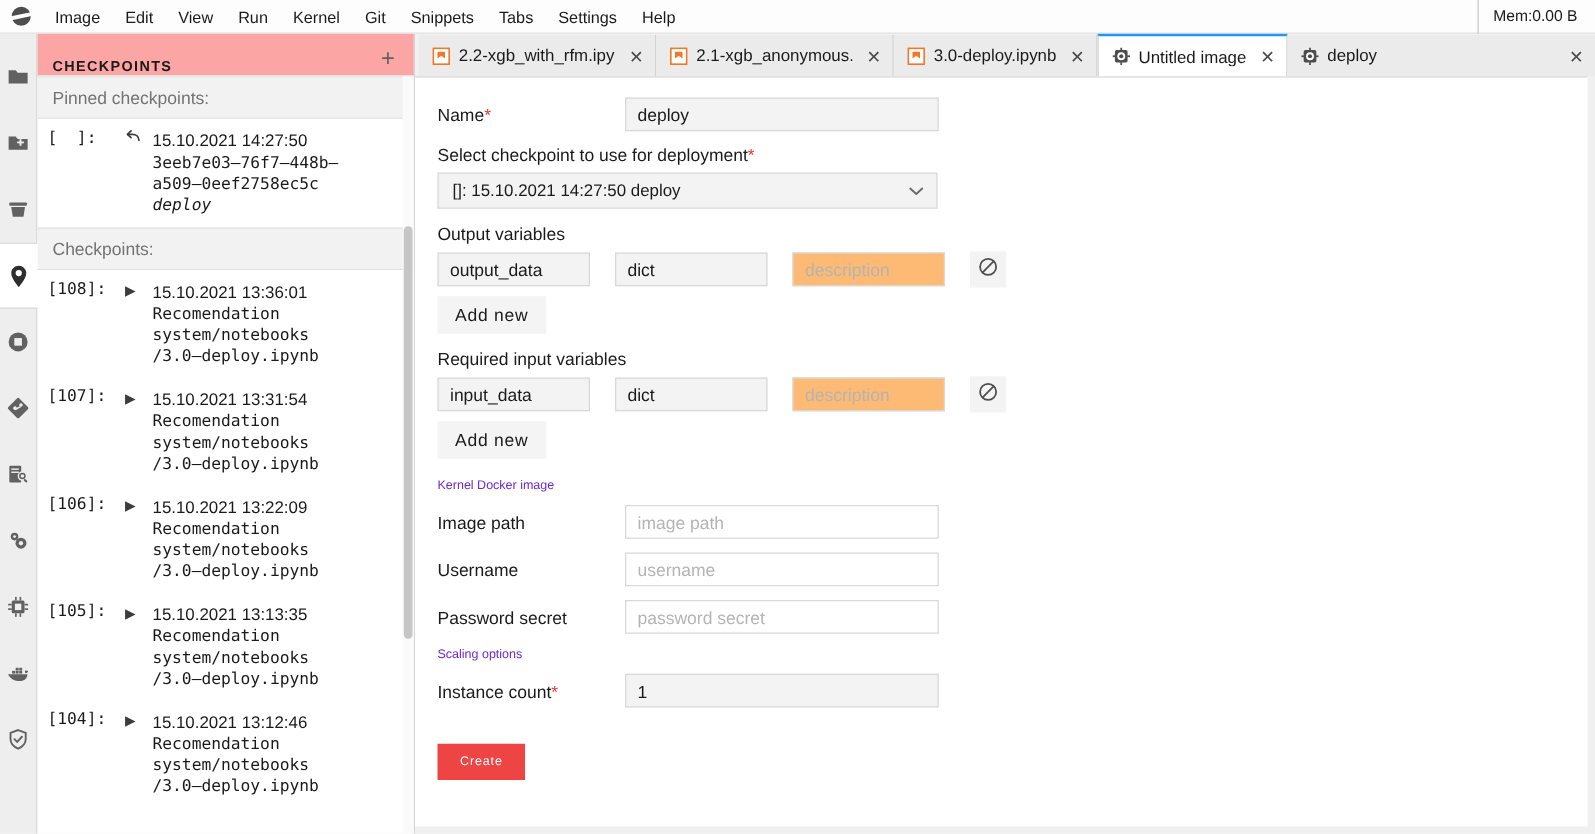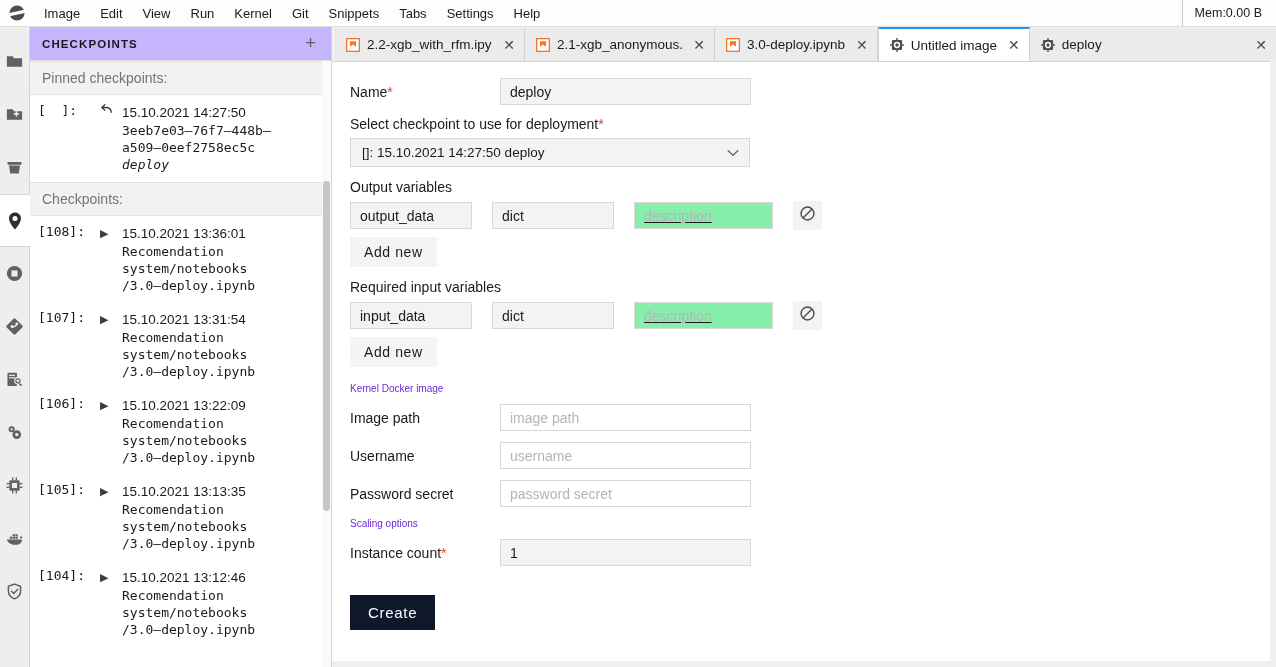--- a/index.html
+++ b/index.html
@@ -82,25 +82,25 @@
     width: 302px;
     background: #ffffff;
     border-right: 1px solid #d5d5d5;
     display: flex;
     flex-direction: column;
     position: relative;
   }
   .panel-header {
     height: 34px;
     display: flex;
-    align-items: center;
+    align-items: flex-end;
     justify-content: space-between;
     padding: 0 12px 0 12px;
     border-bottom: 1px solid #e2e2e2;
-    background: #c4b5fd;
+    background: #fca5a5;
   }
   .panel-title {
     font-size: 11.5px;
     font-weight: bold;
     letter-spacing: 1.1px;
     color: #1a1a1a;
   }
   .panel-add {
     font-size: 19px;
     color: #616161;
@@ -300,21 +300,21 @@
   }
   .chev { color: #6a6a6a; font-size: 12px; line-height: 1; }
   .var-row {
     display: flex;
     gap: 20px;
     align-items: center;
     margin-bottom: 7px;
   }
   .var-name { width: 122px; }
   .var-type { width: 122px; }
-  .var-desc { width: 139px; background: #86efac; text-decoration: underline; }
+  .var-desc { width: 122px; background: #fdba74; }
   .var-del {
     width: 29px; height: 29px;
     background: #f3f3f3;
     display: flex; align-items: center; justify-content: center;
     cursor: pointer;
     color: #4d4d4d;
   }
   .btn-plain {
     background: #f4f4f4;
     border: none;
@@ -326,24 +326,24 @@
     font-family: "Liberation Sans", sans-serif;
     margin-bottom: 12px;
     display: inline-block;
   }
   .group-label {
     font-size: 10px;
     color: #6d28d9;
     margin: 4px 0 10px 0;
   }
   .btn-create {
-    background: #0f172a;
+    background: #ef4444;
     color: #ffffff;
     border: none;
-    font-size: 15px;
+    font-size: 10px;
     letter-spacing: 0.7px;
     padding: 9px 18px;
     cursor: pointer;
     font-family: "Liberation Sans", sans-serif;
     margin-top: 18px;
   }
 </style>
 </head>
 <body>
 

